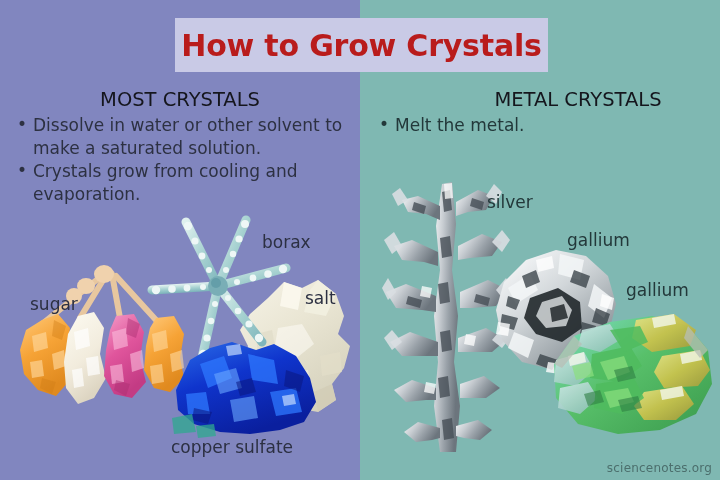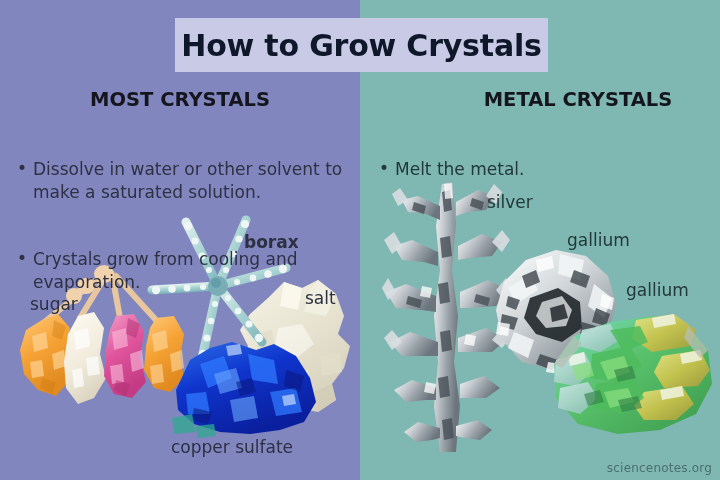--- a/index.html
+++ b/index.html
@@ -30,30 +30,30 @@
     width: 373px; height: 54px;
     background: #c9cae6;
     display: flex;
     align-items: center;
     justify-content: center;
     z-index: 40;
   }
   #title-text {
     font-size: 30px;
     font-weight: bold;
-    color: #0f172a;
+    color: #b91c1c;
     letter-spacing: -0.2px;
     white-space: nowrap;
   }
 
   
   .col-heading {
     position: absolute;
     font-size: 19.5px;
-    font-weight: bold;
+    font-weight: normal;
     color: #15161d;
     z-index: 30;
     white-space: nowrap;
   }
   #heading-left  { left: 0; top: 88px; width: 360px; text-align: center; }
   #heading-right { left: 360px; top: 88px; width: 436px; text-align: center; }
 
   .bullets {
     position: absolute;
     z-index: 30;
@@ -63,21 +63,20 @@
   }
   #bullets-left  { left: 16px; top: 114px; width: 336px; }
   #bullets-right { left: 378px; top: 114px; width: 338px; }
 
   .bullets li {
     position: relative;
     padding-left: 17px;
     font-size: 17px;
     line-height: 23px;
     color: #2d3142;
-    margin-top: 44px;
   }
   #bullets-right li { color: #23383a; }
   .bullets li::before {
     content: "\2022";
     position: absolute;
     left: 1px;
     top: -1px;
     font-size: 17px;
   }
 
@@ -85,21 +84,21 @@
   .label {
     position: absolute;
     font-size: 17px;
     color: #2c3042;
     z-index: 35;
     white-space: nowrap;
   }
   .label.metal { color: #23383a; }
 
   #label-sugar         { left: 30px;  top: 286px; margin-top: 8px; }
-  #label-borax         { left: 244px; top: 232px; font-weight: bold; }
+  #label-borax         { left: 262px; top: 232px; }
   #label-salt          { left: 305px; top: 260px; margin-top: 28px; }
   #label-coppersulfate { left: 171px; top: 437px; }
   #label-silver        { left: 487px; top: 192px; }
   #label-gallium       { left: 567px; top: 230px; }
   #label-bismuth       { left: 626px; top: 280px; }
 
   #watermark {
     position: absolute;
     right: 8px; bottom: 5px;
     font-size: 12px;

